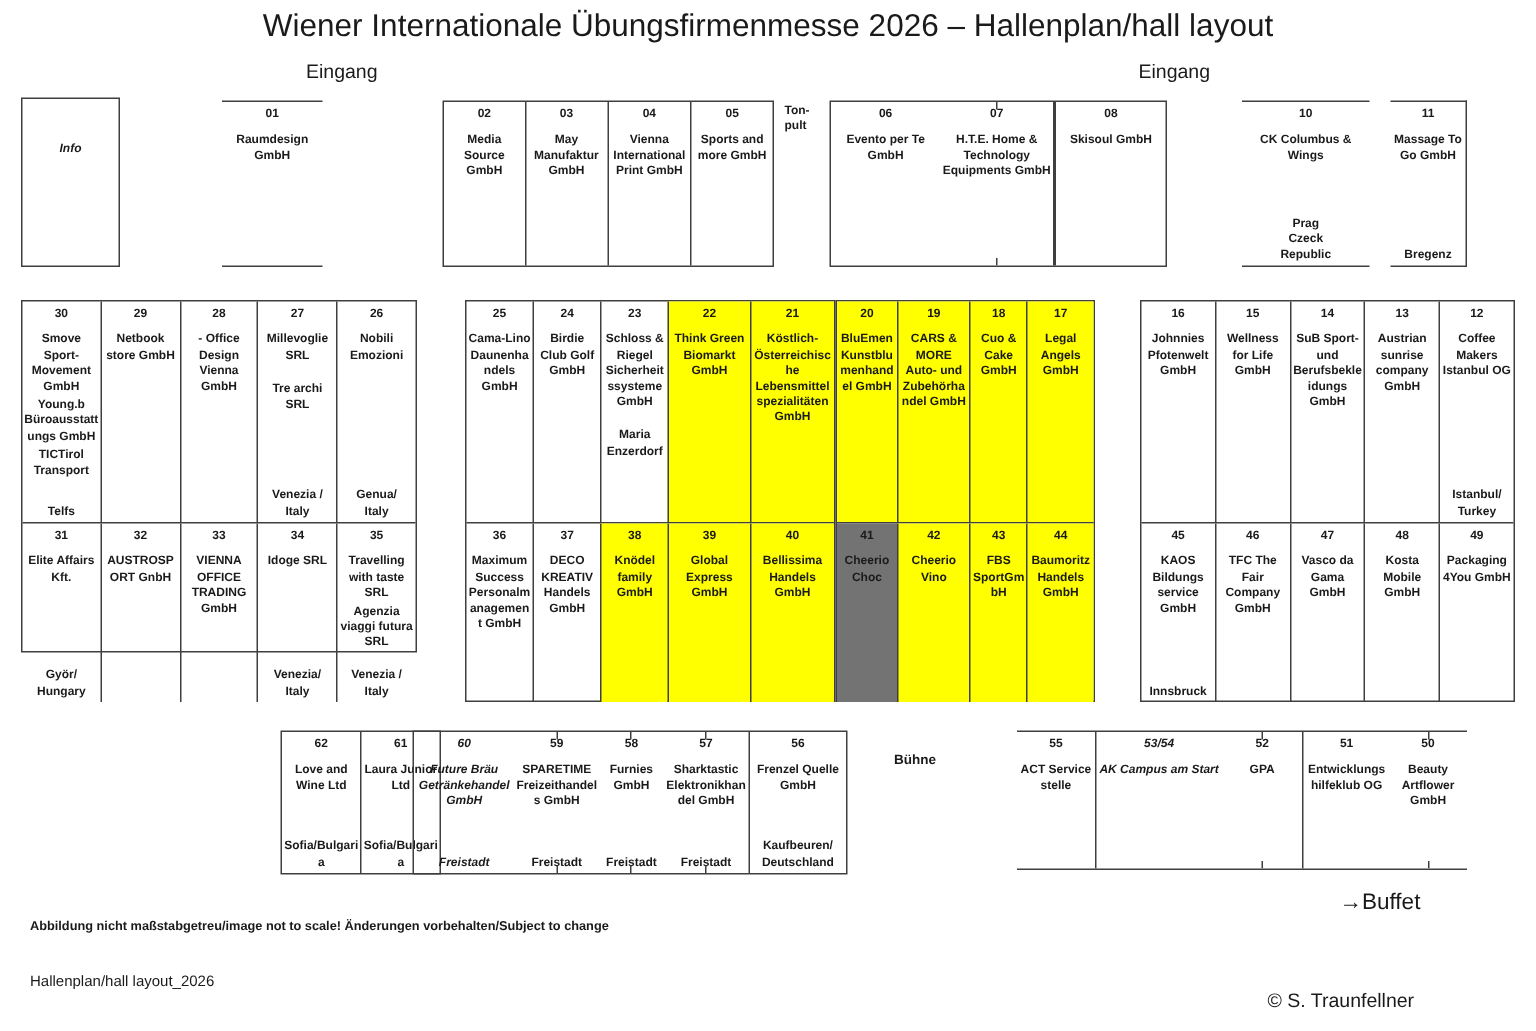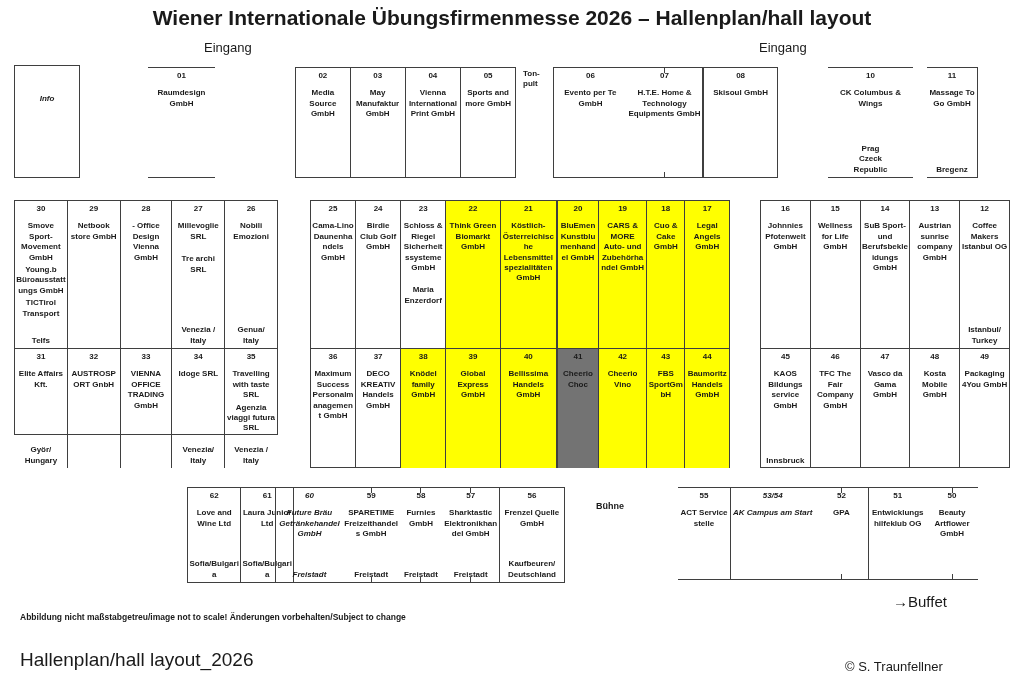--- a/index.html
+++ b/index.html
@@ -1,26 +1,26 @@
 <!DOCTYPE html>
 <html><head>
 <meta charset="utf-8">
 <style>
   html,body{margin:0;padding:0;background:#fff;}
   .plan{position:relative;width:1024px;height:687px;background:#fff;overflow:hidden;
         font-family:"Liberation Sans",sans-serif;color:#1a1a1a;}
   .ttl{position:absolute;top:6px;left:0;width:100%;text-align:center;
-       font-size:21px;font-weight:bold;white-space:nowrap;}
+       font-size:21px;font-weight:normal;white-space:nowrap;}
   .lbl{position:absolute;white-space:pre-line;}
   .lbl-entrance{font-size:13px;}
   .lbl-small{font-size:8px;font-weight:bold;line-height:1.3;}
   .lbl-buehne{font-size:9px;font-weight:bold;}
   .lbl-buffet{font-size:15px;}
   .lbl-note{font-size:8.5px;font-weight:bold;}
-  .lbl-footer{font-size:19px;}
+  .lbl-footer{font-size:10px;}
   .lbl-copy{font-size:13px;}
   .block{position:absolute;box-sizing:border-box;display:flex;flex-direction:column;}
   .b-full{border:1px solid #3f3f3f;}
   .b-tb{border-top:1px solid #3f3f3f;border-bottom:1px solid #3f3f3f;}
   .b-tbr{border-top:1px solid #3f3f3f;border-bottom:1px solid #3f3f3f;border-right:1px solid #3f3f3f;}
   .row{display:flex;flex:0 0 auto;}
   .row + .row{border-top:1px solid #3f3f3f;}
   .cell{position:relative;box-sizing:border-box;display:flex;flex-direction:column;
         align-items:center;text-align:center;font-size:8px;font-weight:bold;
         line-height:1.3;padding:3px 1px 2px;overflow:hidden;}

